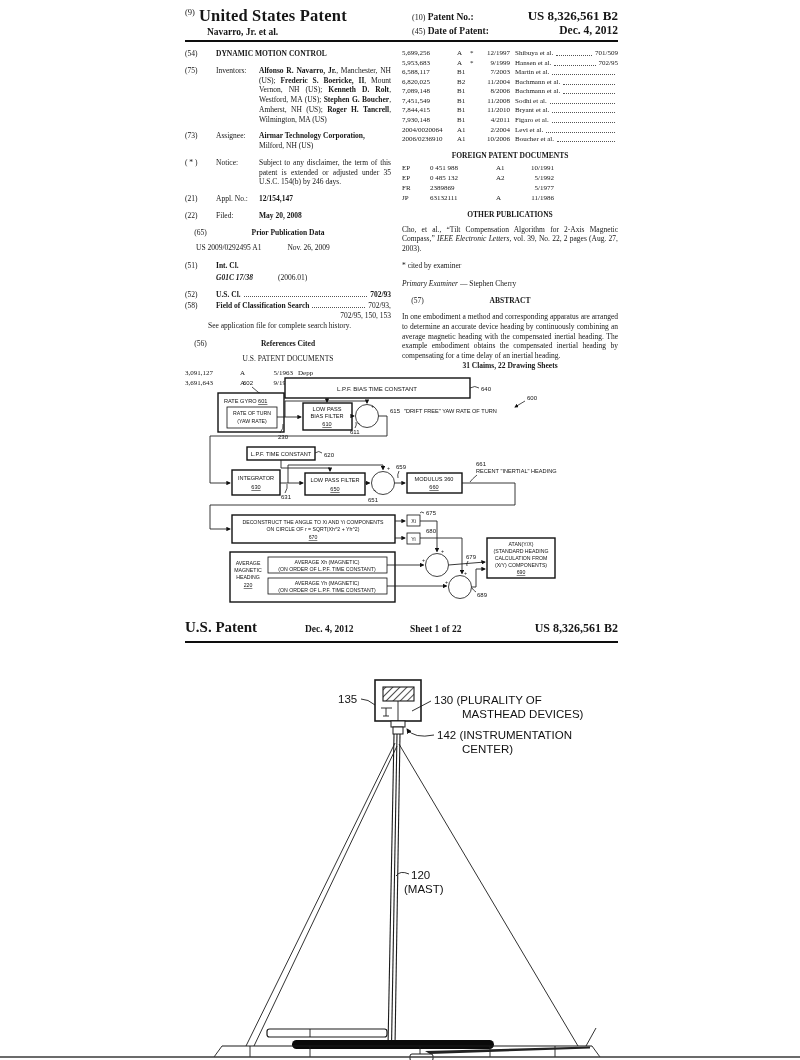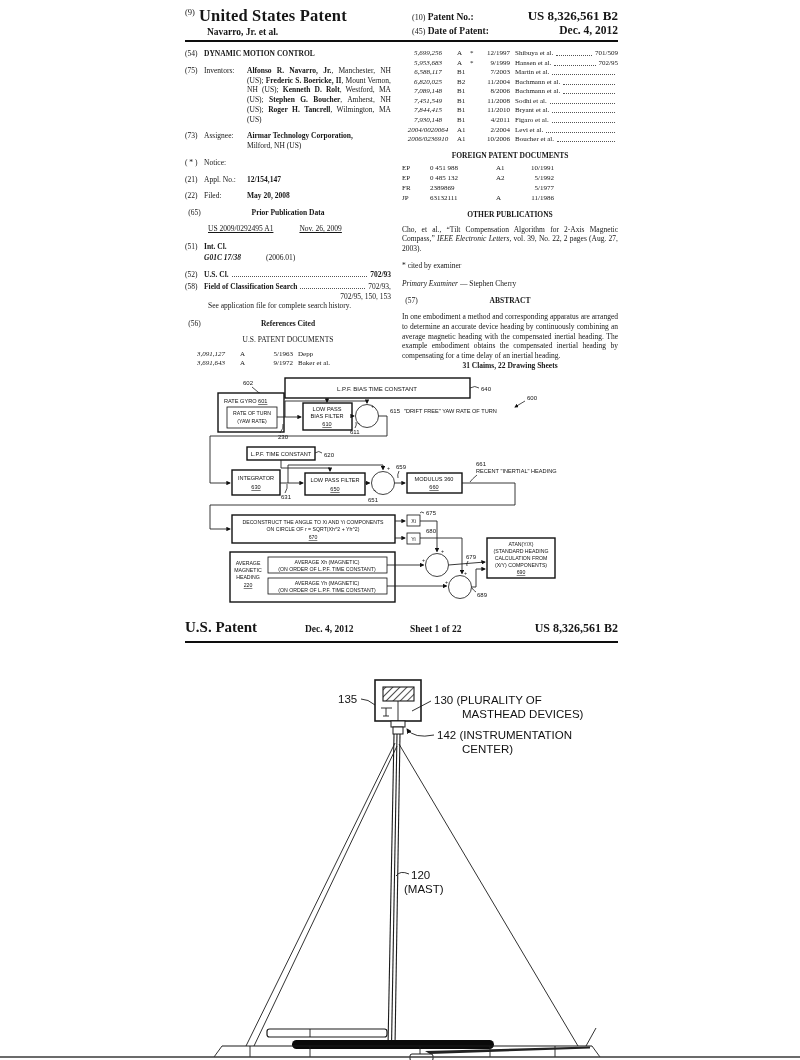--- a/index.html
+++ b/index.html
@@ -19,36 +19,36 @@
   .hr-val1{font-weight:bold;font-size:13px;}
   .hr-val2{font-weight:bold;font-size:11.5px;}
   .prule{border-top:2.5px solid #0e0e0e;margin-top:3px;}
 
   .cols{display:flex;margin-top:7px;}
   .colL{width:206px;margin-right:11px;}
   .colR{width:216px;}
   .colL,.colR{font-size:7.5px;line-height:1.3;}
 
   .srow{display:flex;margin-bottom:7px;}
-  .snum{width:19px;flex:none;}
+  .snum{width:31px;flex:none;}
   .slabel{width:43px;flex:none;}
   .sval{flex:1;}
   .b{font-weight:bold;}
   .bi{font-weight:bold;font-style:italic;}
   .just{text-align:justify;}
   .chead{position:relative;text-align:center;font-weight:bold;margin-bottom:6px;}
   .chead .snum{position:absolute;left:0;top:0;font-weight:normal;}
   .center{text-align:center;}
   .dotfill{flex:1;border-bottom:1px dotted #555;height:6px;margin:0 3px;min-width:8px;}
 
-  .pubrow{display:flex;margin-left:23px;margin-bottom:8px;text-decoration:underline;}
+  .pubrow{display:flex;margin-left:11px;margin-bottom:8px;}
   .pubrow span{margin-right:26px;}
 
   .refrow{display:flex;font-size:7px;line-height:1.2;margin-bottom:1.2px;}
-  .r-no{width:52px;text-align:center;flex:none;font-style:italic;}
+  .r-no{width:52px;text-align:left;flex:none;}
   .r-kind{width:13px;text-align:left;margin-left:3px;flex:none;}
   .r-star{width:7px;flex:none;}
   .r-date{width:33px;text-align:right;flex:none;margin-right:5px;}
   .r-name{flex:none;}
   .r-cls{flex:none;}
   .frow{display:flex;font-size:7px;line-height:1.25;margin-bottom:1.2px;}
   .f-cc{width:28px;flex:none;}
   .f-no{width:62px;flex:none;}
   .f-kind{width:16px;margin-left:4px;flex:none;}
   .f-date{width:42px;text-align:right;flex:none;}
@@ -125,20 +125,21 @@
           <span class="b">Alfonso R. Navarro, Jr.</span><span>, Manchester, NH (US); </span><span class="b">Frederic S. Boericke, II</span><span>, Mount Vernon, NH (US); </span><span class="b">Kenneth D. Rolt</span><span>, Westford, MA (US); </span><span class="b">Stephen G. Boucher</span><span>, Amherst, NH (US); </span><span class="b">Roger H. Tancrell</span><span>, Wilmington, MA (US)</span></span>
         </div>
         <div class="srow">
           <span class="snum">(73)</span>
           <span class="slabel">Assignee:</span>
           <span class="sval"><span class="b">Airmar Technology Corporation,</span><br><span>Milford, NH (US)</span></span>
         </div>
         <div class="srow">
           <span class="snum">( * )</span>
           <span class="slabel">Notice:</span>
+          <span class="sval just">Subject to any disclaimer, the term of this patent is extended or adjusted under 35 U.S.C. 154(b) by 246 days.</span>
         </div>
         <div class="srow">
           <span class="snum">(21)</span>
           <span class="slabel">Appl. No.:</span>
           <span class="sval b">12/154,147</span>
         </div>
         <div class="srow">
           <span class="snum">(22)</span>
           <span class="slabel">Filed:</span>
           <span class="sval b">May 20, 2008</span>

